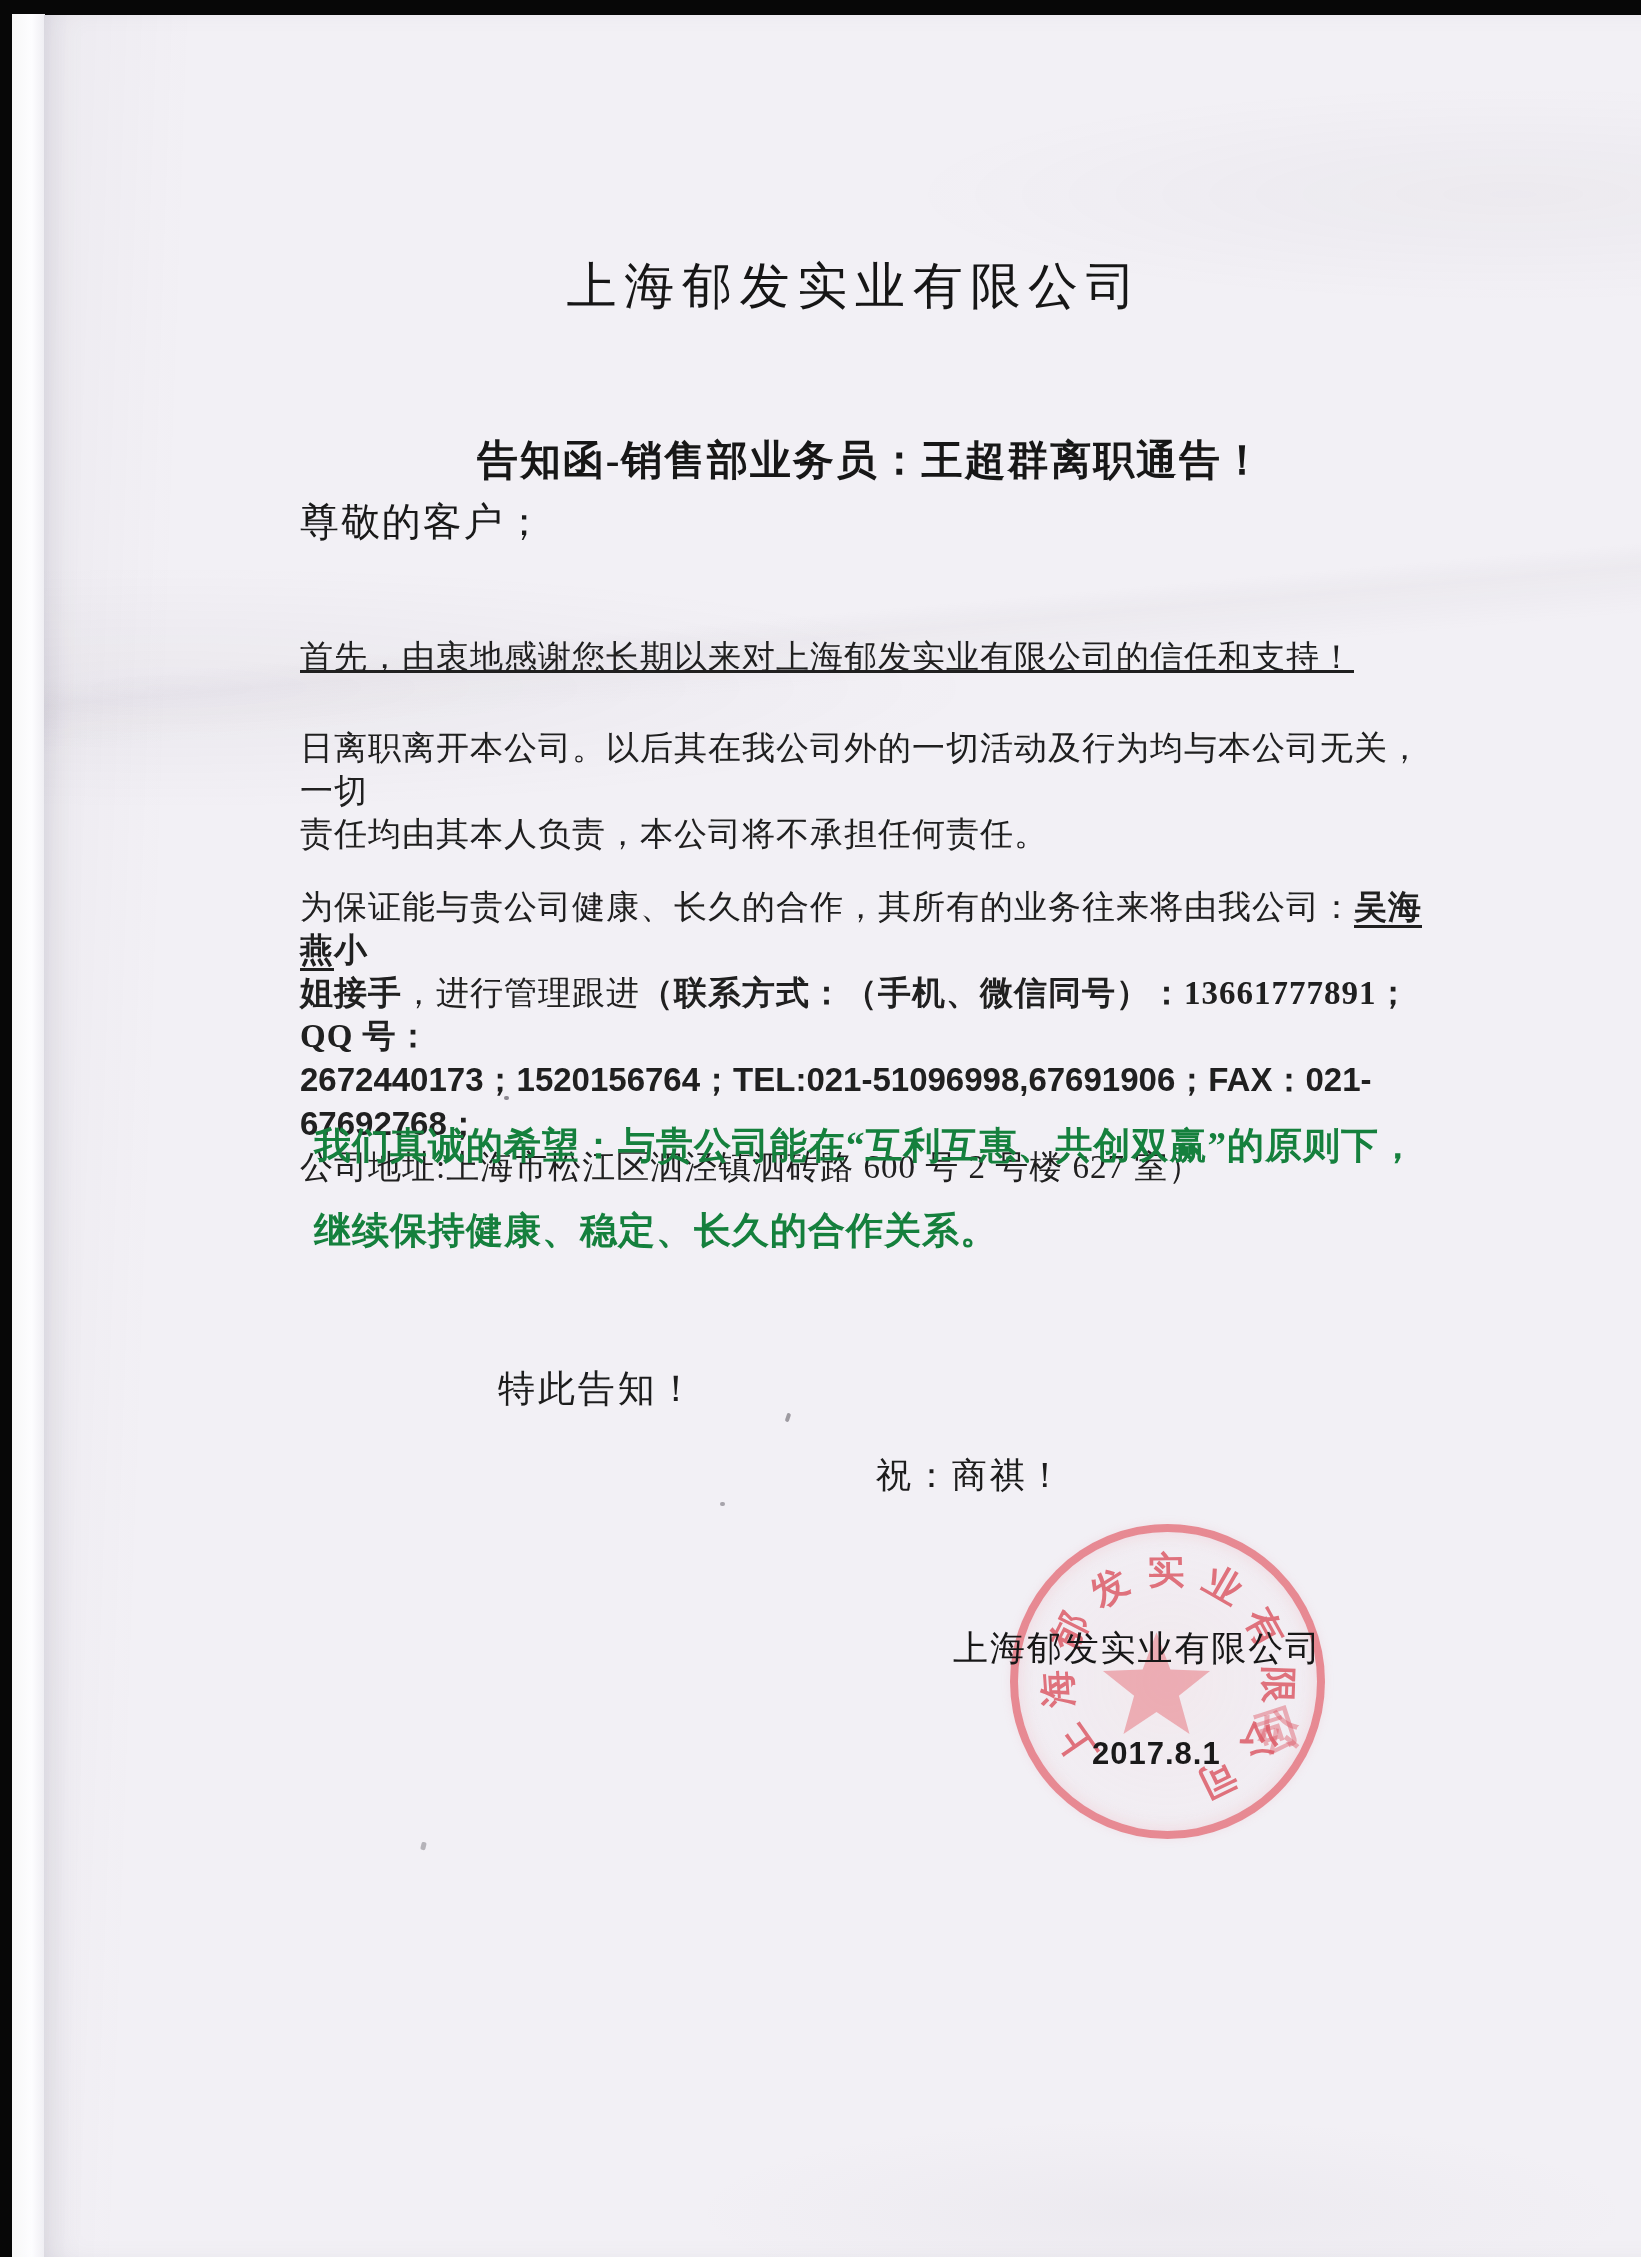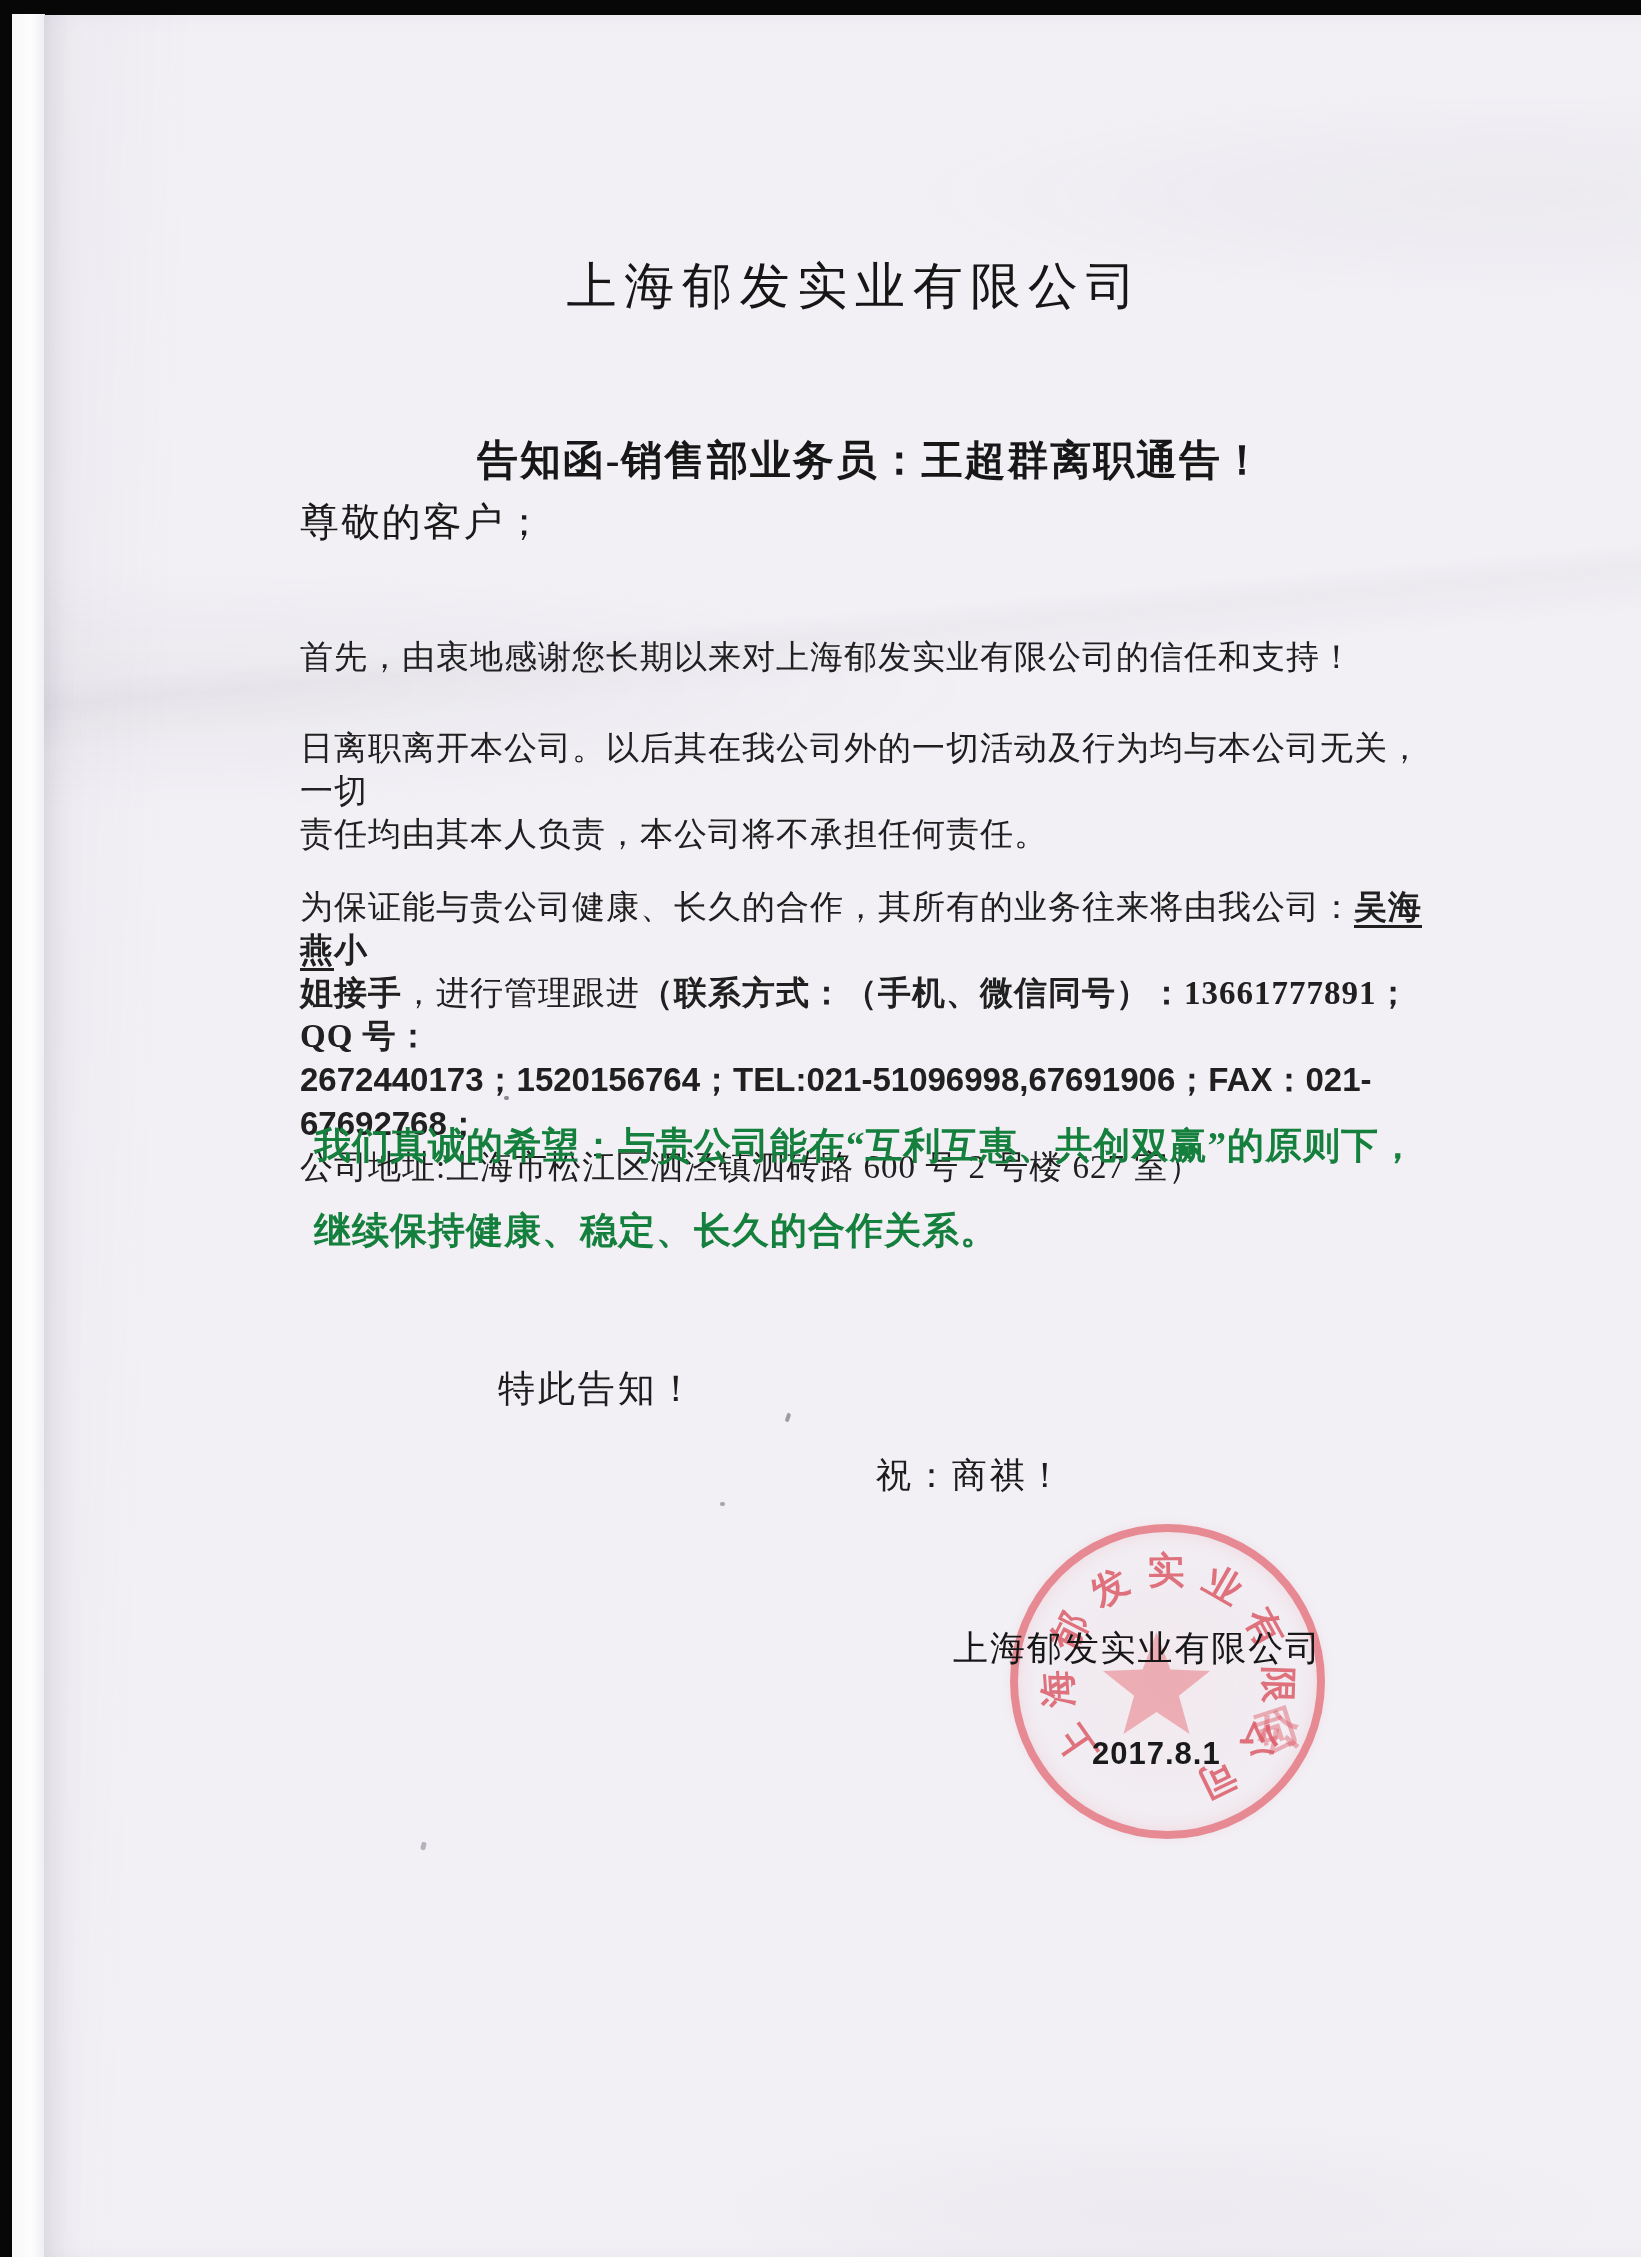--- a/index.html
+++ b/index.html
@@ -40,21 +40,21 @@
   }
   .subject {
     left:433px; top:418px;
     font-size:41px; font-weight:700; letter-spacing:1.9px; color:#171717;
   }
   .salutation {
     left:256px; top:480px;
     font-size:39px; font-weight:500; letter-spacing:1.9px; color:#191919;
   }
   .body-text { font-size:33px; line-height:43px; letter-spacing:1px; color:#202020; }
-  .para-thanks { left:256px; top:621px; }
+  .para-thanks { left:256px; top:621px;text-decoration:underline; }
   .para-resignation { left:256px; top:712px; width:1125px; }
   .para-handover { left:256px; top:871px; width:1134px; }
   .b { font-weight:700; }
   .u { text-decoration:underline; text-decoration-thickness:2.9px; text-underline-offset:6.8px; }
   .sans { font-family:"Liberation Sans","DejaVu Sans",sans-serif; letter-spacing:0; }
 
   .para-hope {
     left:270px; top:1088px; width:1168px;
     font-size:37px; line-height:85px; letter-spacing:1px; color:#15803d;font-weight:bold;
   }

